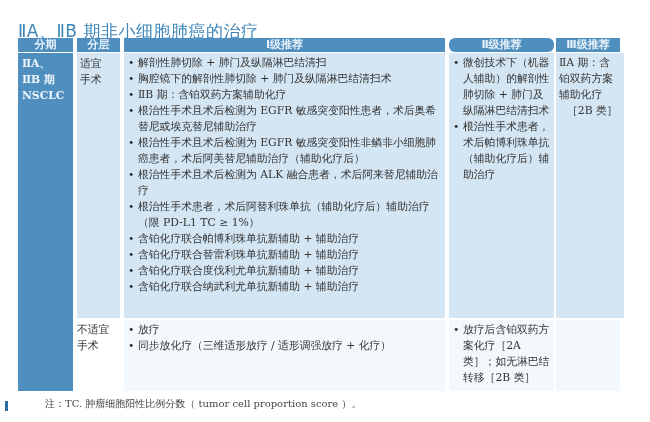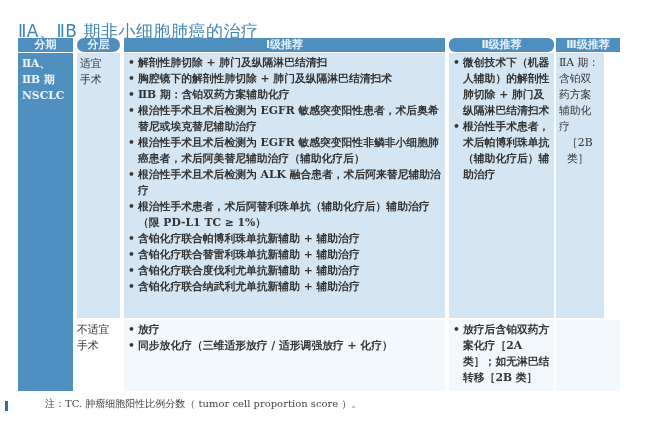--- a/index.html
+++ b/index.html
@@ -22,34 +22,34 @@
     text-align: center; line-height: 14px; white-space: nowrap; }
   .cell { position: absolute; box-sizing: border-box; font-size: 10.8px; line-height: 16px; }
   .c-stage { left: 0; width: 55px; top: 15px; height: 338px; background: #4f8fbf; color: #eef5fb;
     font-weight: bold; padding: 3px 2px 0 4px; line-height: 16px; }
   .c-layer { background: #d4e6f3; }
   .c-l1 { background: #d4e6f3; }
   .c-l2 { background: #d4e6f3; }
   .c-l3 { background: #d4e6f3; }
   .pale { background: #f3f8fc; }
   ul { list-style: none; margin: 0; padding: 0; }
-  li { position: relative; padding-left: 12px; font-weight: bold; }
+  li { position: relative; padding-left: 12px; }
   li::before { content: "•"; position: absolute; left: 2px; top: 0; font-family: "DejaVu Sans", sans-serif; }
   .note { position: absolute; left: 45px; top: 397px; font-size: 10px; color: #444; white-space: nowrap; }
   .marker { position: absolute; left: 5px; top: 401px; width: 3px; height: 10px; background: #2e6fa3; }
 </style>
 </head>
 <body>
 
 <div class="title">ⅡA、ⅡB 期非小细胞肺癌的治疗</div>
 
 <div class="tbl">
 
   <div class="hdr" style="left:0;width:55px;">分期</div>
-  <div class="hdr" style="left:59px;width:43px;border-radius:7px;">分层</div>
+  <div class="hdr" style="left:59px;width:43px;">分层</div>
   <div class="hdr" style="left:106px;width:321px;">Ⅰ级推荐</div>
   <div class="hdr" style="left:431px;width:105px;border-radius:6px;">Ⅱ级推荐</div>
   <div class="hdr" style="left:538px;width:64px;">Ⅲ级推荐</div>
 
   <div class="cell c-stage">
     <div>ⅡA、</div>
     <div>ⅡB 期</div>
     <div>NSCLC</div>
   </div>
 
@@ -71,21 +71,21 @@
       <li>含铂化疗联合度伐利尤单抗新辅助 + 辅助治疗</li>
       <li>含铂化疗联合纳武利尤单抗新辅助 + 辅助治疗</li>
     </ul>
   </div>
   <div class="cell c-l2" style="left:431px;width:105px;top:15px;height:265px;padding:2px 4px 0 2px;">
     <ul>
       <li>微创技术下（机器人辅助）的解剖性肺切除 + 肺门及纵隔淋巴结清扫术</li>
       <li>根治性手术患者，术后帕博利珠单抗（辅助化疗后）辅助治疗</li>
     </ul>
   </div>
-  <div class="cell c-l3" style="left:538px;width:48px;top:15px;height:265px;padding:2px 4px 0 3px;">
+  <div class="cell c-l3" style="left:538px;width:68px;top:15px;height:265px;padding:2px 4px 0 3px;">
     <div>ⅡA 期：含铂双药方案辅助化疗</div>
     <div style="padding-left:8px;">［2B 类］</div>
   </div>
 
   <div class="cell pale" style="left:59px;width:43px;top:282px;height:71px;padding:2px 0 0 0;background:#ffffff;">
     <div>不适宜</div>
     <div>手术</div>
   </div>
   <div class="cell pale" style="left:106px;width:321px;top:282px;height:71px;padding:2px 4px 0 2px;">
     <ul>

